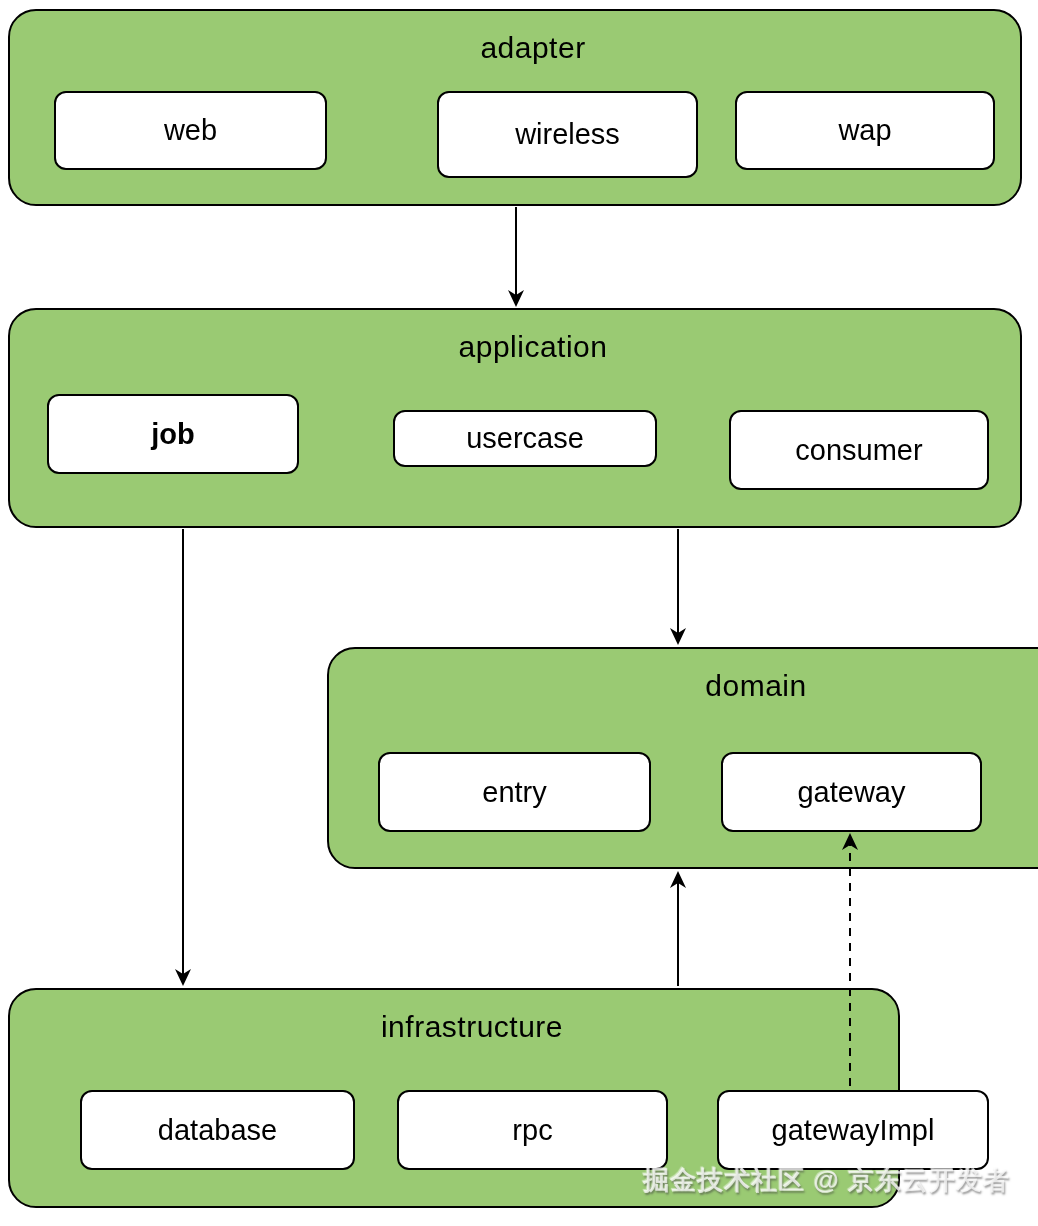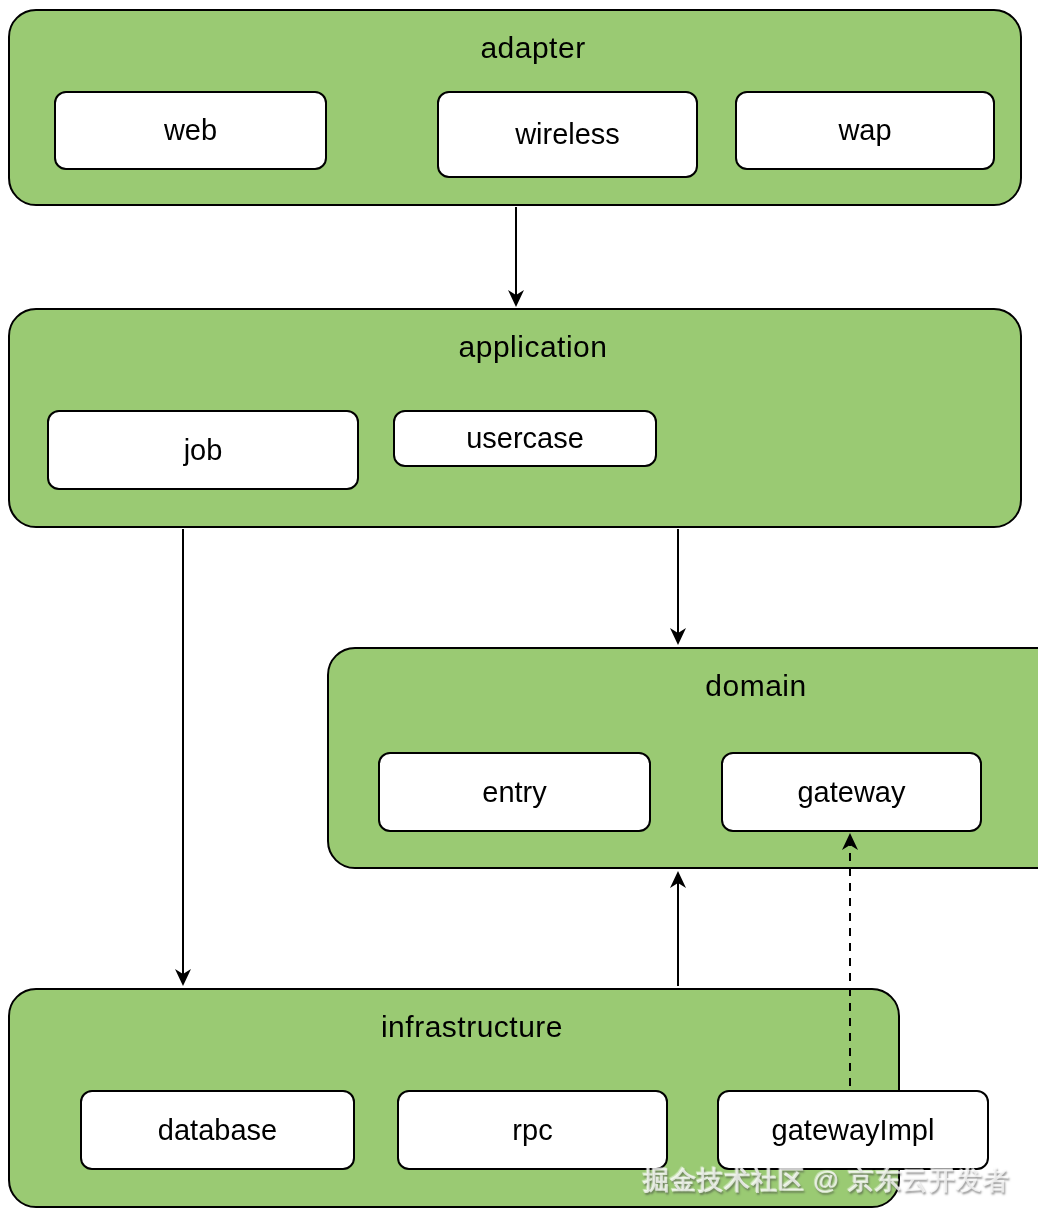--- a/index.html
+++ b/index.html
@@ -44,21 +44,21 @@
   }
   
   .layer-adapter        { left: 8px;   top: 9px;    width: 1014px; height: 197px; }
   .layer-application    { left: 8px;   top: 308px;  width: 1014px; height: 220px; }
   .layer-domain         { left: 327px; top: 647px;  width: 822px;  height: 222px; }
   .layer-infrastructure { left: 8px;   top: 988px;  width: 892px; height: 220px; }
   
   .mod-web         { left: 44px;  top: 80px;  width: 273px; height: 79px; }
   .mod-wireless    { left: 391px; top: 80px;  width: 261px; height: 87px; margin-left: 36px; }
   .mod-wap         { left: 725px; top: 80px;  width: 260px; height: 79px; }
-  .mod-job         { left: 37px;  top: 100px; width: 312px; height: 80px; }
+  .mod-job         { left: 37px;  top: 84px; width: 252px; height: 80px; font-weight: bold; }
   .mod-usercase    { left: 383px; top: 100px; width: 264px; height: 57px; }
   .mod-consumer    { left: 719px; top: 100px; width: 260px; height: 80px; }
   .mod-entry       { left: 49px;  top: 103px; width: 273px; height: 80px; }
   .mod-gateway     { left: 392px; top: 103px; width: 261px; height: 80px; }
   .mod-database    { left: 70px;  top: 100px; width: 275px; height: 80px; }
   .mod-rpc         { left: 387px; top: 100px; width: 271px; height: 80px; }
   .mod-gatewayimpl { left: 707px; top: 100px; width: 272px; height: 80px; }
   .arrow-overlay {
     position: absolute;
     left: 0; top: 0;
@@ -120,20 +120,21 @@
     <div class="layer-title">adapter</div>
     <div class="module mod-web">web</div>
     <div class="module mod-wireless">wireless</div>
     <div class="module mod-wap">wap</div>
   </section>
 
   <section class="layer layer-application">
     <div class="layer-title">application</div>
     <div class="module mod-job">job</div>
     <div class="module mod-usercase">usercase</div>
+    <div class="module mod-consumer">consumer</div>
   </section>
 
   <section class="layer layer-domain">
     <div class="layer-title">domain</div>
     <div class="module mod-entry">entry</div>
     <div class="module mod-gateway">gateway</div>
   </section>
 
   <section class="layer layer-infrastructure">
     <div class="layer-title">infrastructure</div>

